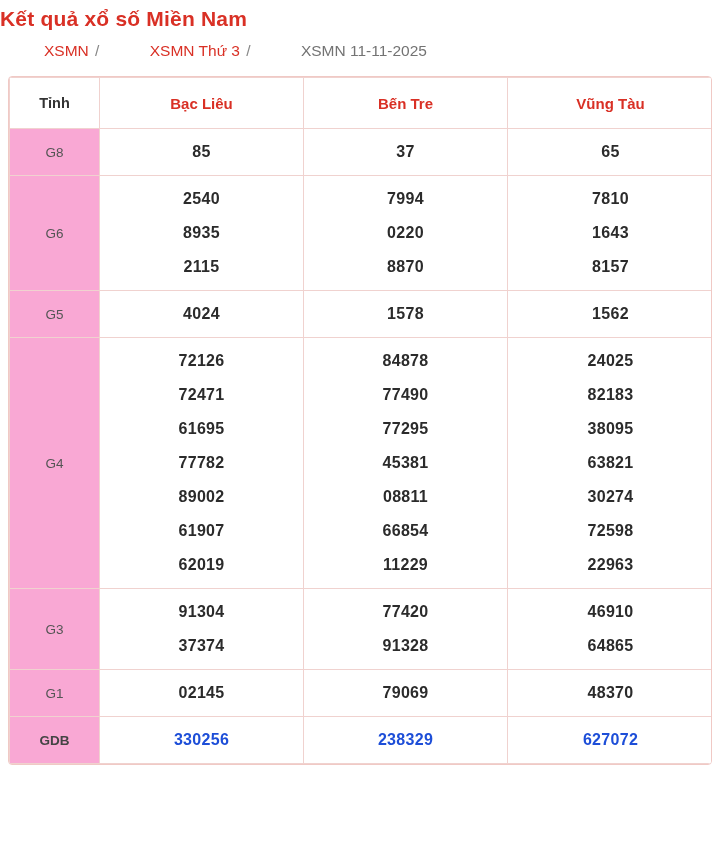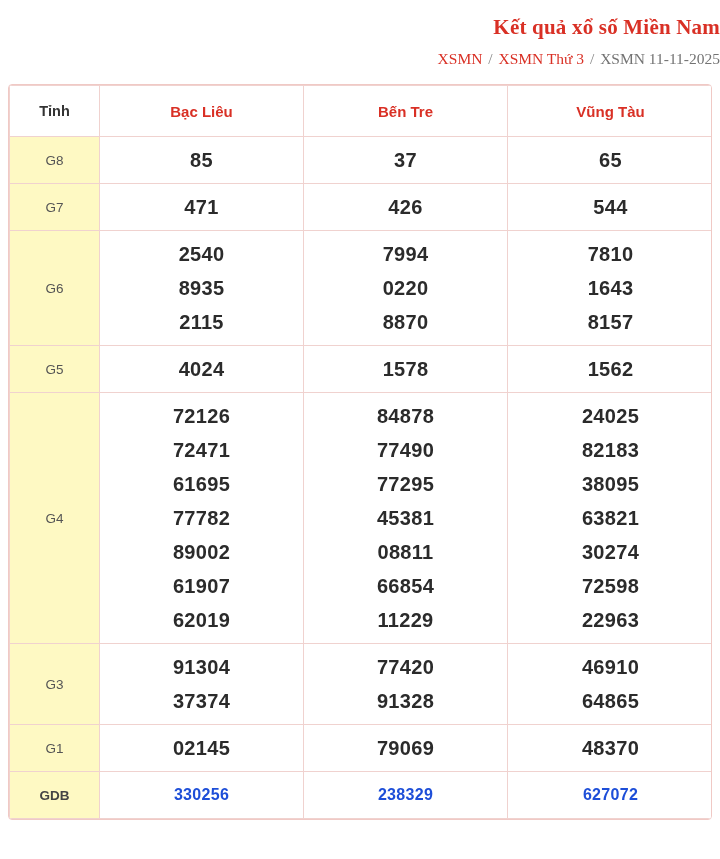--- a/index.html
+++ b/index.html
@@ -15,23 +15,22 @@
   }
   .page {
     width: 720px;
     height: 859px;
     box-sizing: border-box;
     padding: 0;
     position: relative;
     overflow: hidden;
   }
   .header {
-    text-align: right;
-    padding-top: 12px;
-    font-family: Liberation Serif, serif;
+    text-align: left;
+    padding-top: 4px;
   }
   .title {
     font-size: 21px;
     font-weight: bold;
     color: #d93025;
     letter-spacing: 0.2px;
     margin: 0;
     line-height: 30px;
   }
   .breadcrumb {
@@ -40,20 +39,21 @@
     color: #d93025;
     line-height: 22px;
   }
   .breadcrumb .sep {
     color: #888888;
     padding: 0 2px;
   }
   .breadcrumb .crumb {
     color: #d93025;
     text-decoration: none;
+    margin-left: 44px;
   }
   .breadcrumb .crumb.dark {
     color: #737373;
   }
   .table-wrap {
     margin: 14px 8px 0 8px;
     border: 1px solid #f0c9c5;
     border-radius: 4px;
     overflow: hidden;
   }
@@ -79,32 +79,32 @@
     font-weight: bold;
     height: 42px;
     padding: 4px 2px;
     margin-top: 38px;
   }
   table.results thead th.prov {
     color: #333333;
     font-size: 14.5px;
   }
   td.rowlabel {
-    background: #fef9c3;
+    background: #f9a8d4;
     color: #555555;
     font-size: 13.5px;
     font-weight: normal;
     padding: 6px 2px;
   }
   td.nums {
     background: #ffffff;
     padding: 6px 2px;
   }
   .num {
-    font-size: 20px;
+    font-size: 16px;
     font-weight: bold;
     color: #2b2b2b;
     line-height: 34px;
     letter-spacing: 0.3px;
   }
   tr.special td.nums .num {
     color: #1d4ed8;
     font-size: 16px;
   }
   tr.special td.rowlabel {
@@ -155,32 +155,20 @@
             <div class="num">85</div>
           </td>
           <td class="nums">
             <div class="num">37</div>
           </td>
           <td class="nums">
             <div class="num">65</div>
           </td>
         </tr>
 
-        <tr class="g7">
-          <td class="rowlabel">G7</td>
-          <td class="nums">
-            <div class="num">471</div>
-          </td>
-          <td class="nums">
-            <div class="num">426</div>
-          </td>
-          <td class="nums">
-            <div class="num">544</div>
-          </td>
-        </tr>
 
         <tr class="g6">
           <td class="rowlabel">G6</td>
           <td class="nums">
             <div class="num">2540</div>
             <div class="num">8935</div>
             <div class="num">2115</div>
           </td>
           <td class="nums">
             <div class="num">7994</div>

